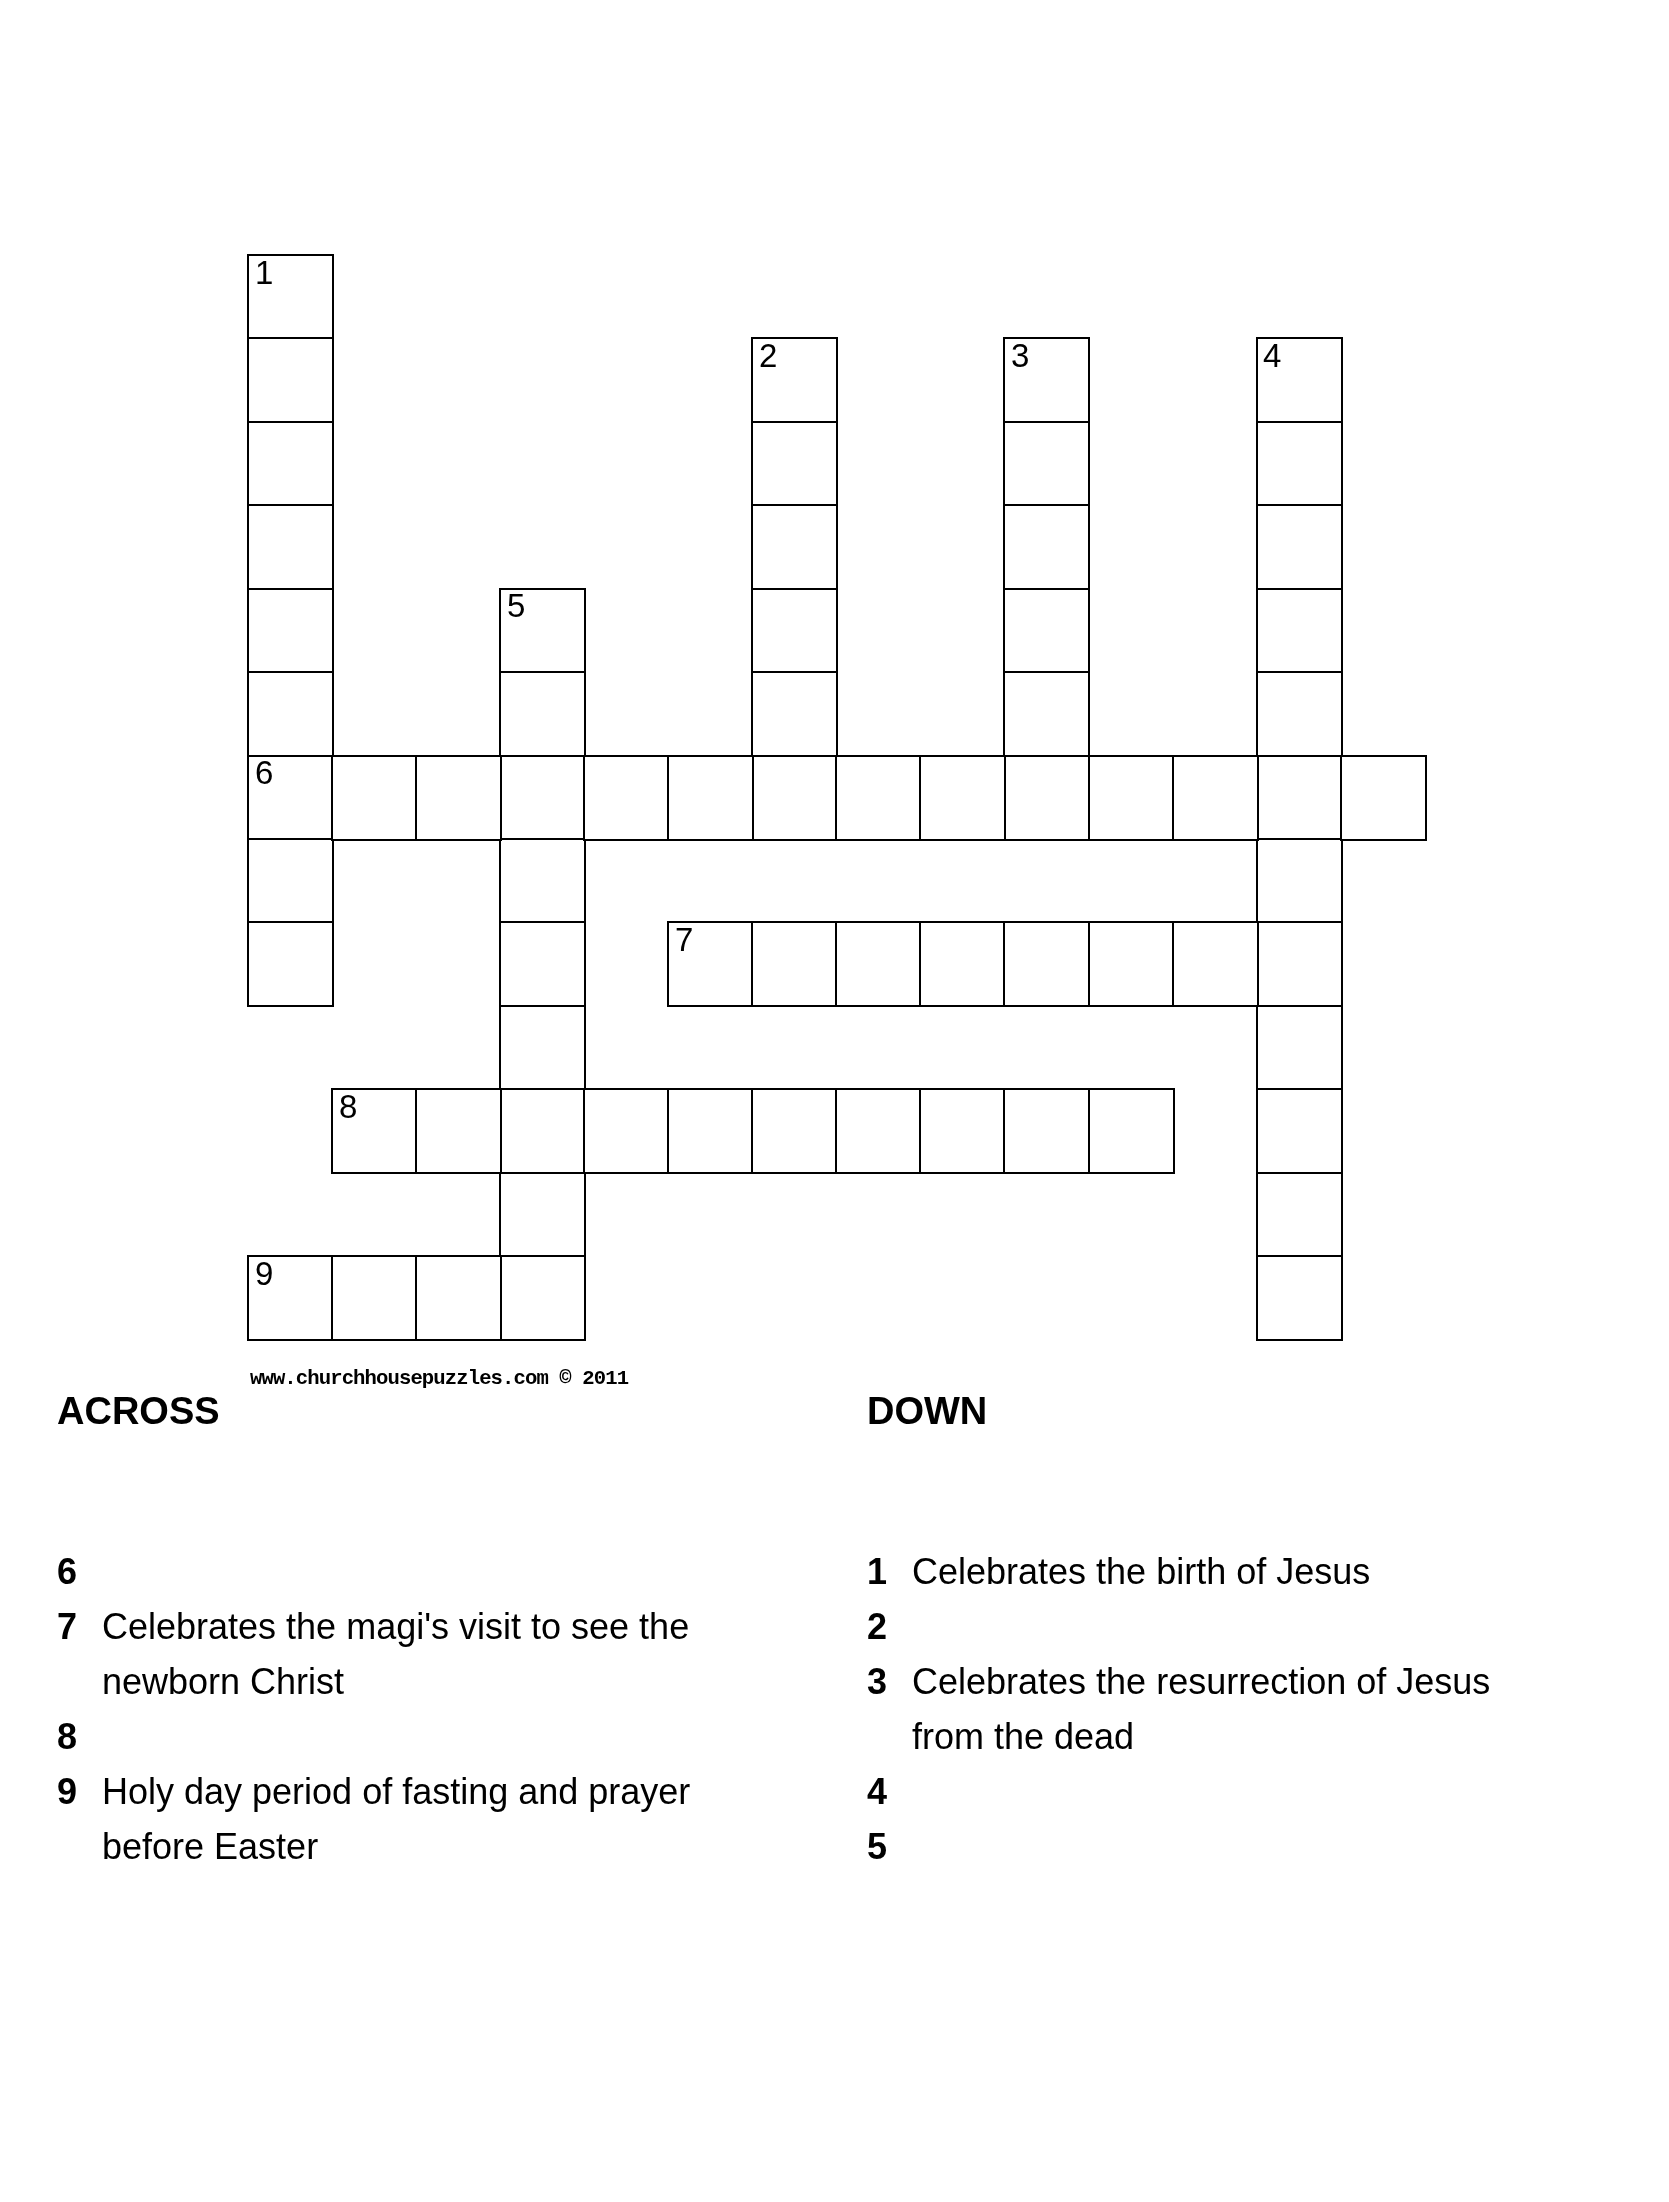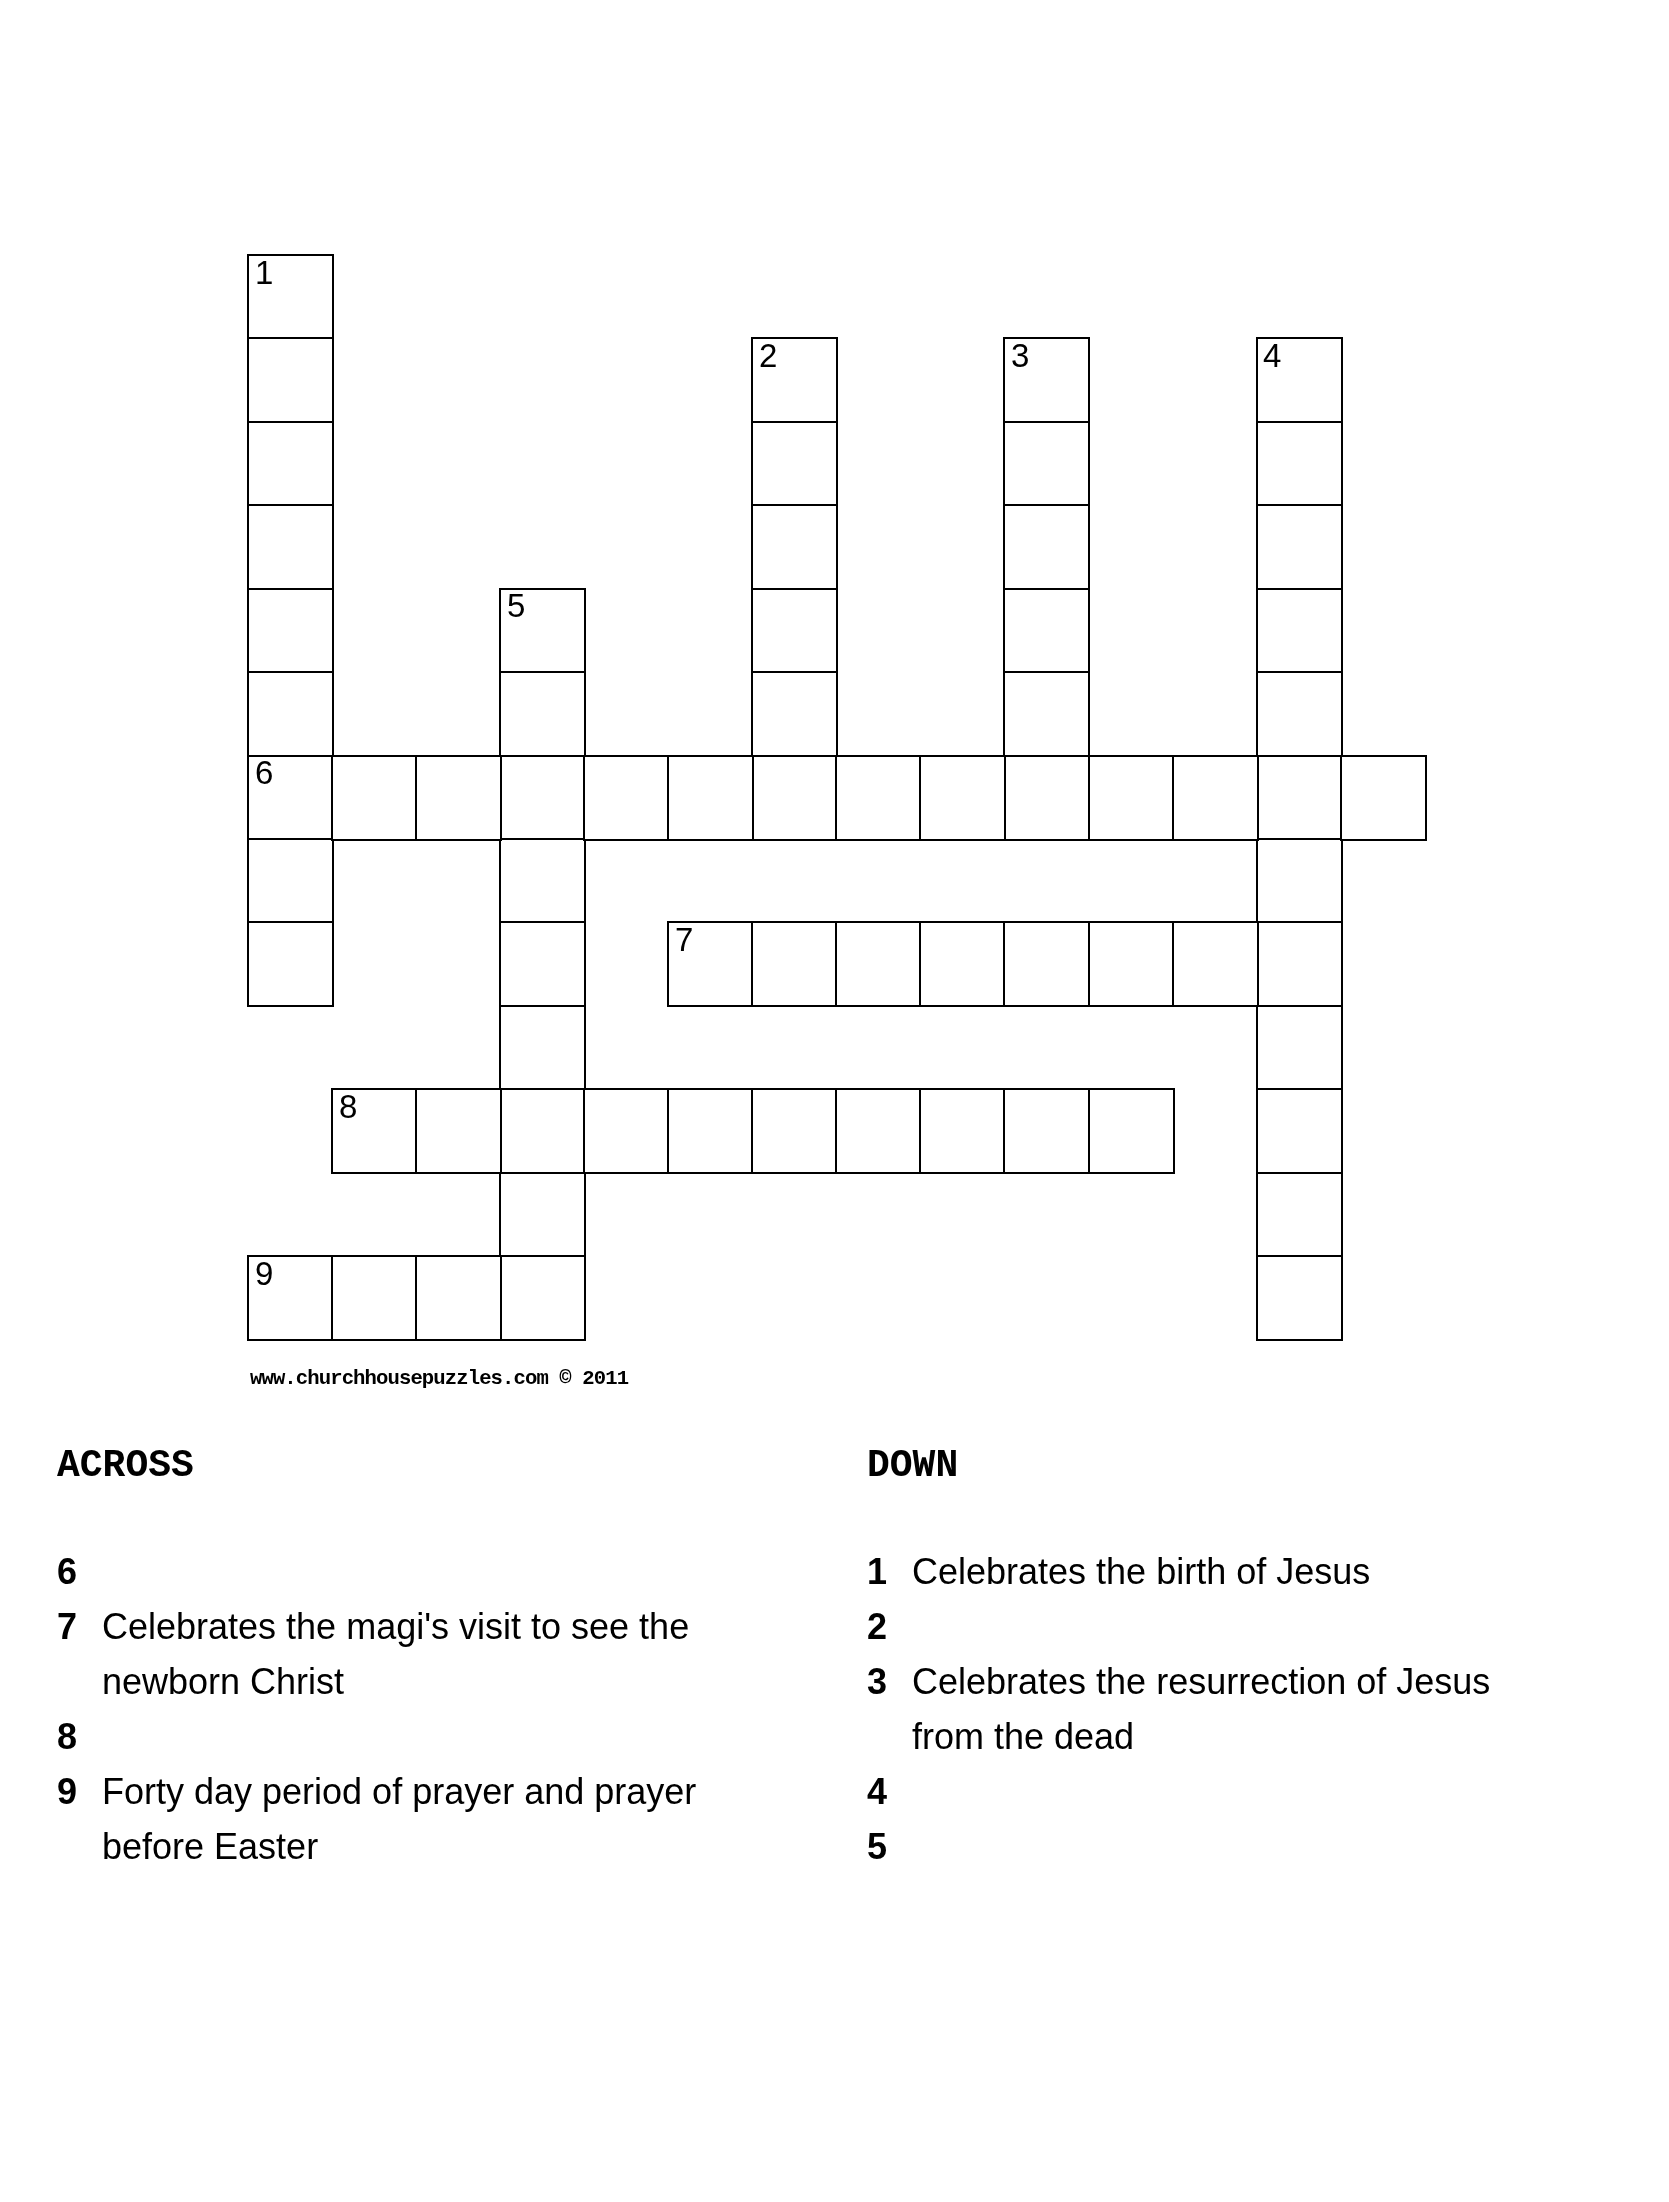--- a/index.html
+++ b/index.html
@@ -53,26 +53,25 @@
     position: absolute;
     left: 250px; top: 1367px;
     font-family: "Liberation Mono", monospace;
     font-weight: bold;
     font-size: 20.6px;
     letter-spacing: -0.9px;
     white-space: nowrap;
   }
   .clue-heading {
     position: absolute;
-    top: 1444px;
+    top: 1390px;
     margin: 0;
     font-size: 38px;
     font-weight: bold;
     line-height: 1.15;
-    font-family: Liberation Mono, monospace;
   }
   #across-heading { left: 57px; }
   #down-heading   { left: 867px; }
   .clue-list {
     position: absolute;
     top: 1544px;
     margin: 0; padding: 0;
     list-style: none;
     width: 774px;
   }
@@ -187,21 +186,21 @@
       <li class="clue">
         <span class="clue-num">7</span>
         <span class="clue-text">Celebrates the magi's visit to see the
 newborn Christ</span>
       </li>
       <li class="clue">
         <span class="clue-num">8</span>
       </li>
       <li class="clue">
         <span class="clue-num">9</span>
-        <span class="clue-text">Forty day period of prayer and prayer
+        <span class="clue-text">Holy day period of fasting and prayer
 before Easter</span>
       </li>
     </ol>
 
   <h3 id="down-heading" class="clue-heading">DOWN</h3>
   <ol id="down-list" class="clue-list">
       <li class="clue">
         <span class="clue-num">1</span>
         <span class="clue-text">Celebrates the birth of Jesus</span>
       </li>

